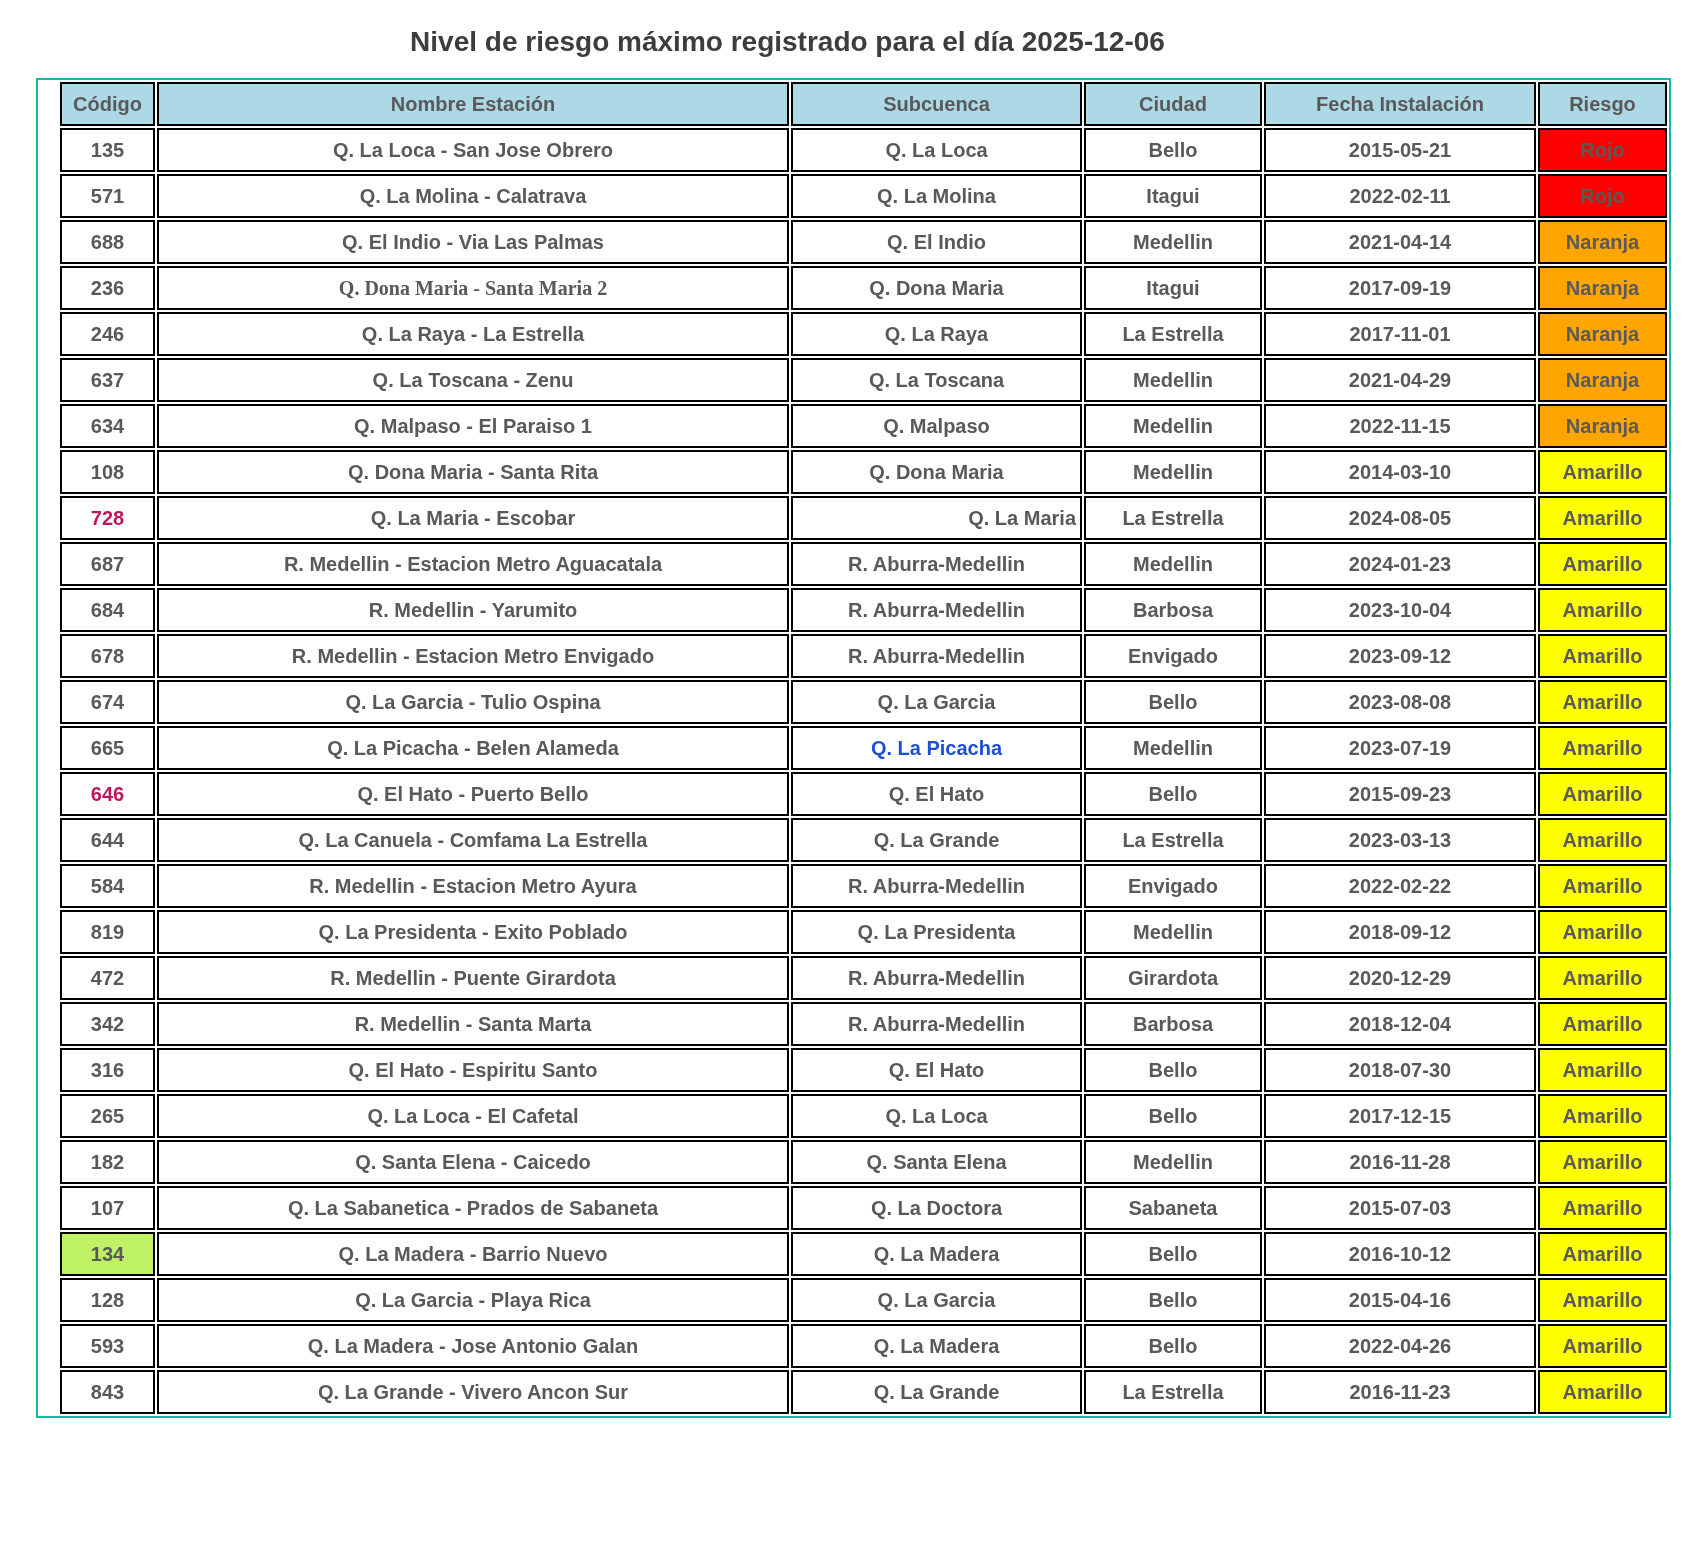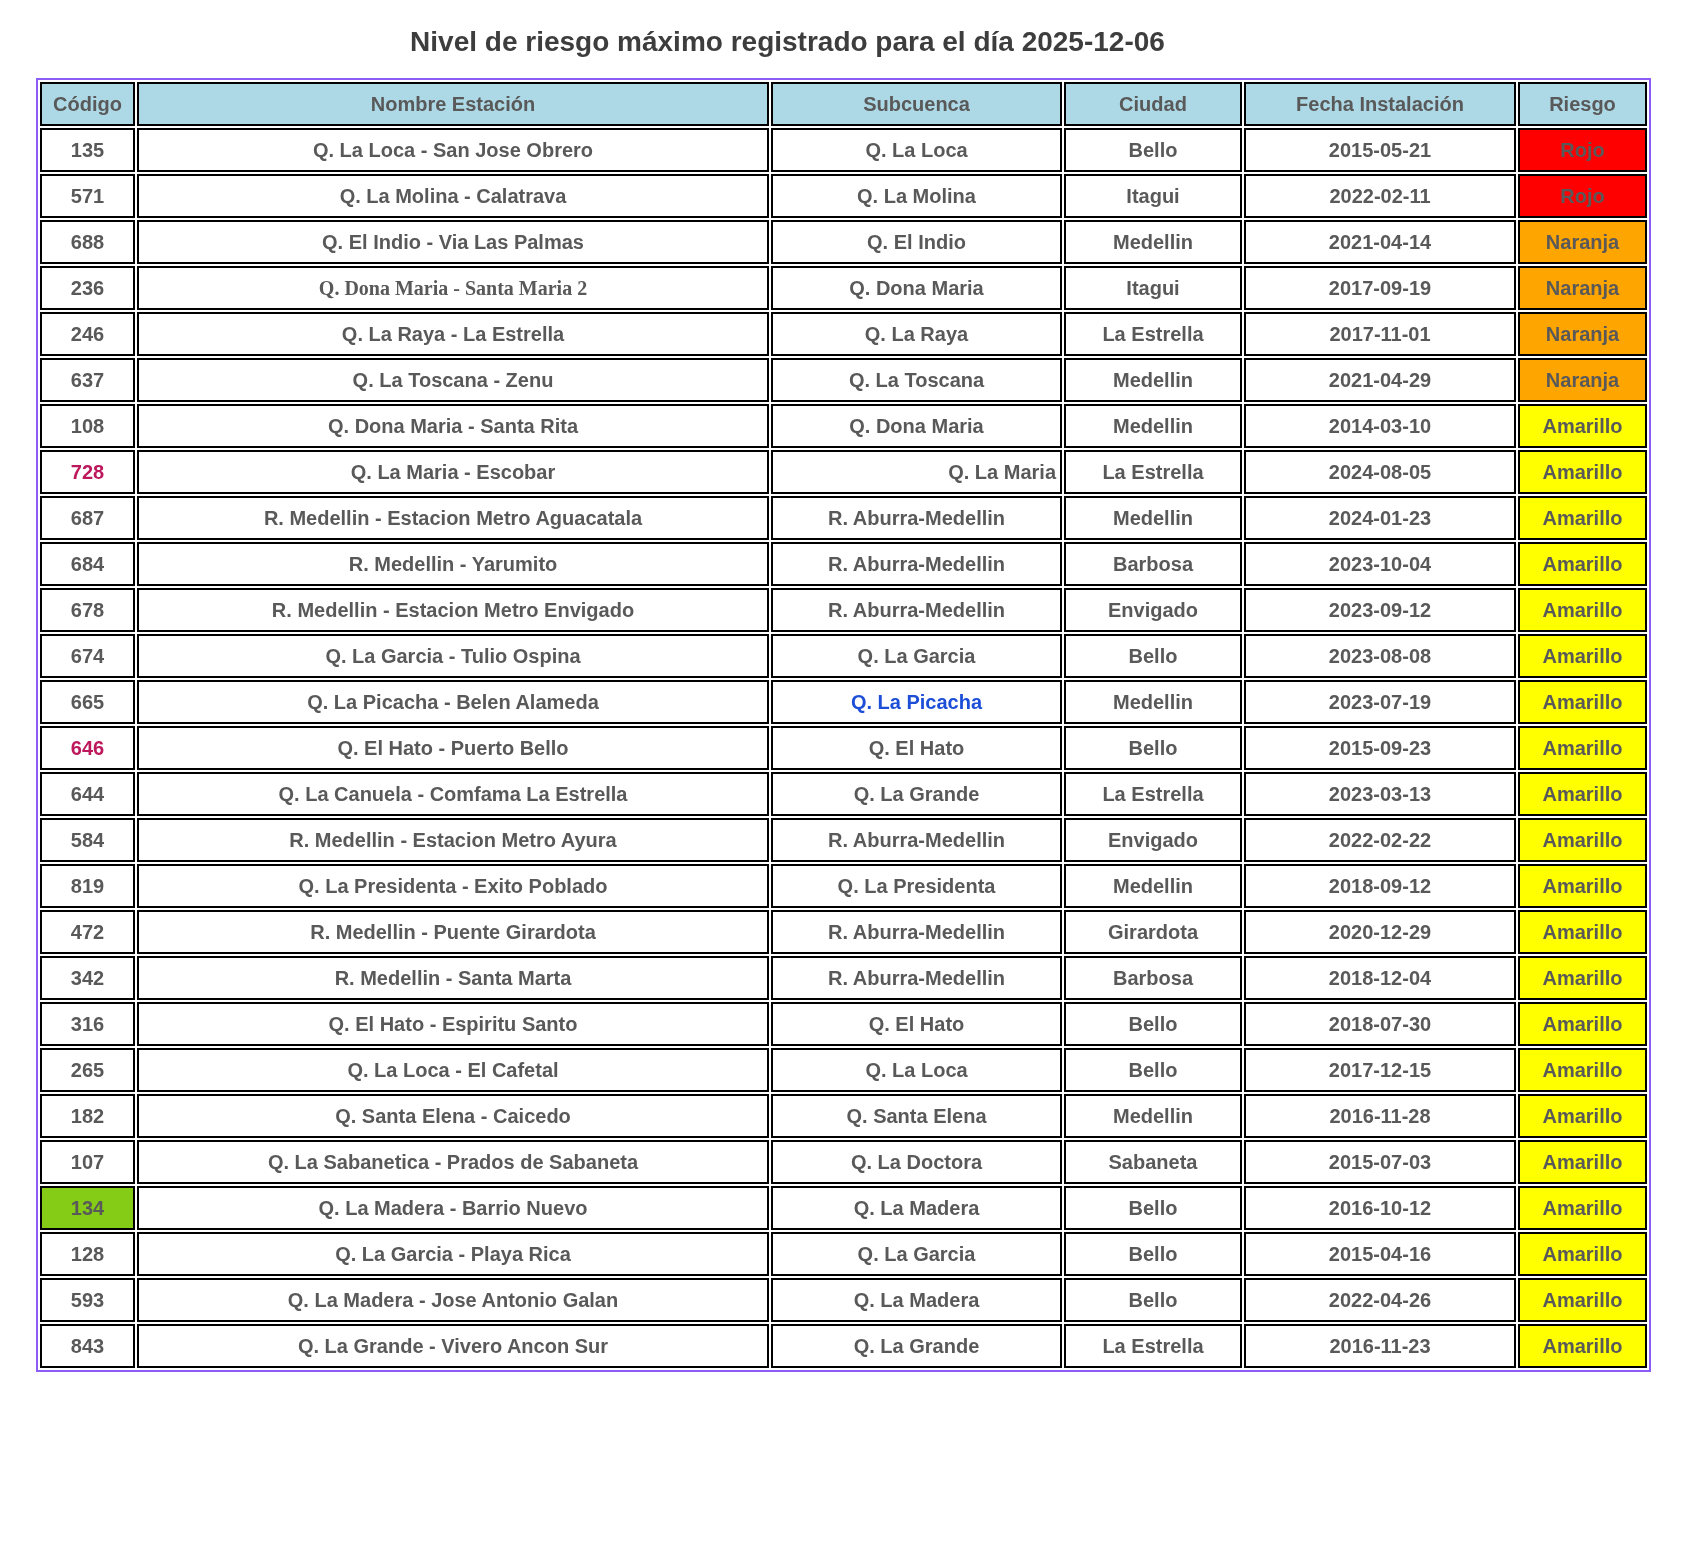--- a/index.html
+++ b/index.html
@@ -21,22 +21,23 @@
     font-weight: bold;
     color: #3d3d3d;
     letter-spacing: 0px;
   }
   table.risk-table {
     table-layout: fixed;
     border-collapse: separate;
     border-spacing: 2px;
     margin-left: 36px;
     width: 1615px;
-    border: 2px solid #8b5cf6;
+    border: 2px solid #14b8a6;
     background: #ffffff;
+    padding-left: 20px;
   }
   col.c-codigo { width: 95px; }
   col.c-nombre { width: 632px; }
   col.c-subcuenca { width: 291px; }
   col.c-ciudad { width: 178px; }
   col.c-fecha { width: 272px; }
   col.c-riesgo { width: 129px; }
   th, td {
     box-sizing: border-box;
     border: 2px solid #000000;
@@ -119,20 +120,28 @@
       </tr>
       <tr>
         <td style="color: rgb(89, 89, 89); background: rgb(255, 255, 255);">637</td>
         <td style="color: rgb(89, 89, 89); background: rgb(255, 255, 255);">Q. La Toscana - Zenu</td>
         <td style="color: rgb(89, 89, 89); background: rgb(255, 255, 255);">Q. La Toscana</td>
         <td style="color: rgb(89, 89, 89); background: rgb(255, 255, 255);">Medellin</td>
         <td style="color: rgb(89, 89, 89); background: rgb(255, 255, 255);">2021-04-29</td>
         <td style="color: rgb(89, 89, 89); background: rgb(255, 165, 0);">Naranja</td>
       </tr>
       <tr>
+        <td style="color: rgb(89, 89, 89); background: rgb(255, 255, 255);">634</td>
+        <td style="color: rgb(89, 89, 89); background: rgb(255, 255, 255);">Q. Malpaso - El Paraiso 1</td>
+        <td style="color: rgb(89, 89, 89); background: rgb(255, 255, 255);">Q. Malpaso</td>
+        <td style="color: rgb(89, 89, 89); background: rgb(255, 255, 255);">Medellin</td>
+        <td style="color: rgb(89, 89, 89); background: rgb(255, 255, 255);">2022-11-15</td>
+        <td style="color: rgb(89, 89, 89); background: rgb(255, 165, 0);">Naranja</td>
+      </tr>
+      <tr>
         <td style="color: rgb(89, 89, 89); background: rgb(255, 255, 255);">108</td>
         <td style="color: rgb(89, 89, 89); background: rgb(255, 255, 255);">Q. Dona Maria - Santa Rita</td>
         <td style="color: rgb(89, 89, 89); background: rgb(255, 255, 255);">Q. Dona Maria</td>
         <td style="color: rgb(89, 89, 89); background: rgb(255, 255, 255);">Medellin</td>
         <td style="color: rgb(89, 89, 89); background: rgb(255, 255, 255);">2014-03-10</td>
         <td style="color: rgb(89, 89, 89); background: rgb(255, 255, 0);">Amarillo</td>
       </tr>
       <tr>
         <td style="color: #be185d; background: rgb(255, 255, 255);">728</td>
         <td style="color: rgb(89, 89, 89); background: rgb(255, 255, 255);">Q. La Maria - Escobar</td>
@@ -255,21 +264,21 @@
       </tr>
       <tr>
         <td style="color: rgb(89, 89, 89); background: rgb(255, 255, 255);">107</td>
         <td style="color: rgb(89, 89, 89); background: rgb(255, 255, 255);">Q. La Sabanetica - Prados de Sabaneta</td>
         <td style="color: rgb(89, 89, 89); background: rgb(255, 255, 255);">Q. La Doctora</td>
         <td style="color: rgb(89, 89, 89); background: rgb(255, 255, 255);">Sabaneta</td>
         <td style="color: rgb(89, 89, 89); background: rgb(255, 255, 255);">2015-07-03</td>
         <td style="color: rgb(89, 89, 89); background: rgb(255, 255, 0);">Amarillo</td>
       </tr>
       <tr>
-        <td style="color: rgb(89, 89, 89); background: #84cc16;">134</td>
+        <td style="color: rgb(89, 89, 89); background: #bef264;">134</td>
         <td style="color: rgb(89, 89, 89); background: rgb(255, 255, 255);">Q. La Madera - Barrio Nuevo</td>
         <td style="color: rgb(89, 89, 89); background: rgb(255, 255, 255);">Q. La Madera</td>
         <td style="color: rgb(89, 89, 89); background: rgb(255, 255, 255);">Bello</td>
         <td style="color: rgb(89, 89, 89); background: rgb(255, 255, 255);">2016-10-12</td>
         <td style="color: rgb(89, 89, 89); background: rgb(255, 255, 0);">Amarillo</td>
       </tr>
       <tr>
         <td style="color: rgb(89, 89, 89); background: rgb(255, 255, 255);">128</td>
         <td style="color: rgb(89, 89, 89); background: rgb(255, 255, 255);">Q. La Garcia - Playa Rica</td>
         <td style="color: rgb(89, 89, 89); background: rgb(255, 255, 255);">Q. La Garcia</td>

